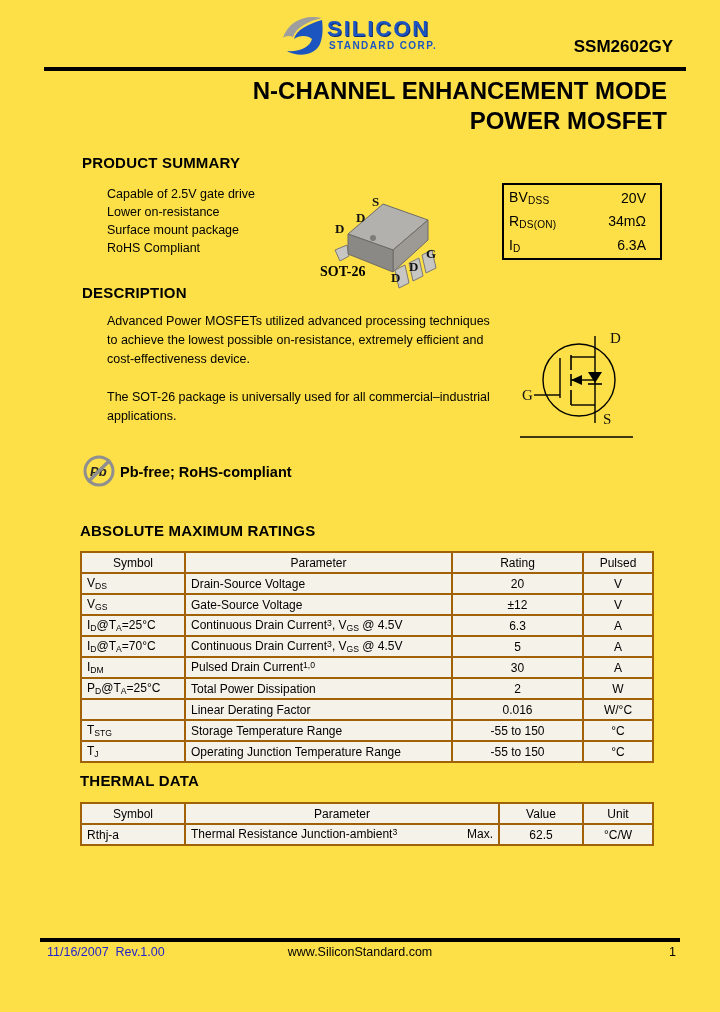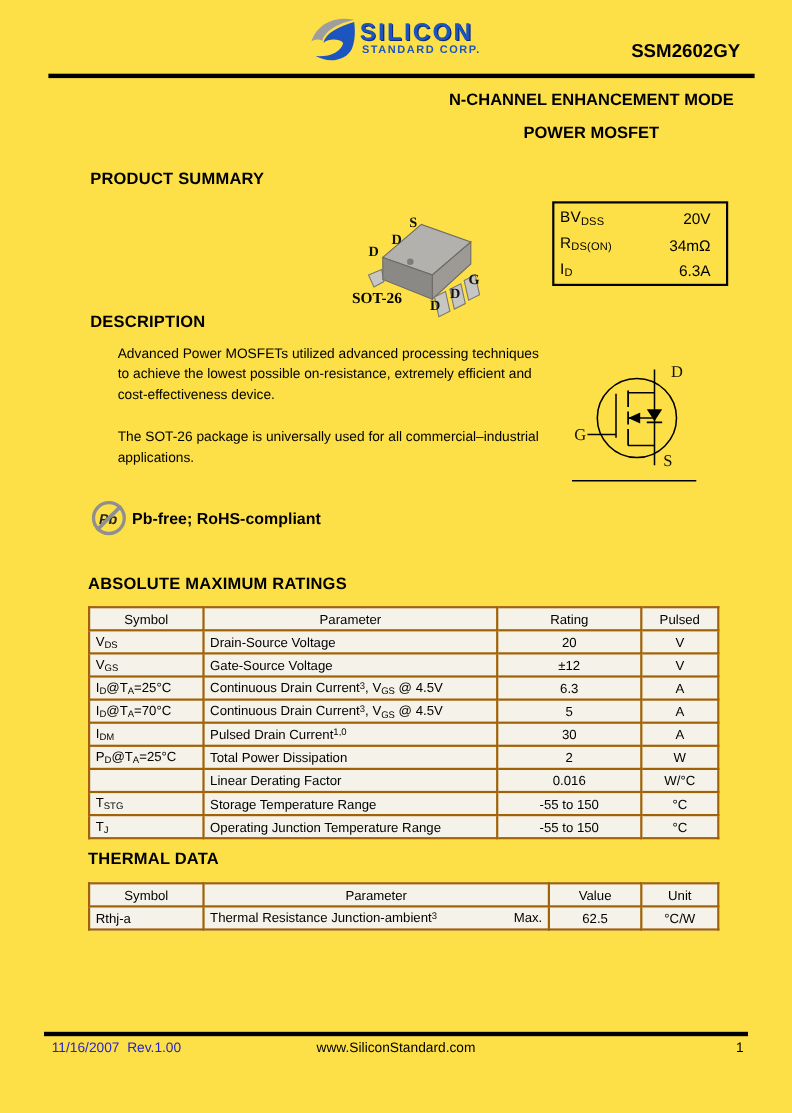--- a/index.html
+++ b/index.html
@@ -7,43 +7,43 @@
         font-family:"Liberation Sans",sans-serif;color:#000;overflow:hidden;}
 
   
   .logo-swoosh{position:absolute;left:281px;top:12px;}
   .logo-name{position:absolute;left:327px;top:16px;font-size:22px;font-weight:bold;
              color:#1d55c0;letter-spacing:2px;text-shadow:1px 1px 0 #0a2a78;}
   .logo-sub{position:absolute;left:329px;top:40px;font-size:10px;font-weight:bold;
             color:#1d55c0;letter-spacing:1.4px;text-align:center;}
   .part-number{position:absolute;right:47px;top:37px;font-size:17px;font-weight:bold;}
   .header-rule{position:absolute;left:44px;top:67px;width:642px;height:4px;background:#000;}
-  .doc-title{position:absolute;right:53px;top:76px;text-align:center;
-             font-size:15px;line-height:30px;font-weight:bold;}
+  .doc-title{position:absolute;right:53px;top:76px;text-align:right;
+             font-size:24px;line-height:30px;font-weight:bold;}
 
   
   .section-heading{position:absolute;font-size:15px;font-weight:bold;letter-spacing:0.2px;}
   .h-ps{left:82px;top:154px;}
   .h-desc{left:82px;top:284px;}
   .h-amr{left:80px;top:522px;}
   .h-th{left:80px;top:772px;}
 
   .ps-items{position:absolute;left:107px;top:185px;font-size:12.5px;line-height:18px;}
 
   
   .pkg-svg{position:absolute;left:323px;top:186px;}
   .pkg-label{position:absolute;left:320px;top:264px;font-family:"Liberation Serif",serif;
              font-weight:bold;font-size:14px;}
   .pin-lbl{font-family:"Liberation Serif",serif;font-weight:bold;font-size:13px;fill:#111;}
 
   
   .spec-box{position:absolute;left:502px;top:183px;width:156px;height:71px;
             border:2px solid #000;display:flex;flex-direction:column;justify-content:space-around;
             padding:1px 0;}
-  .spec-row{display:flex;justify-content:space-between;align-items:flex-end;
+  .spec-row{display:flex;justify-content:space-between;align-items:center;
             padding:0 14px 0 5px;font-size:14px;}
   .spec-row .sym{letter-spacing:0.2px;}
 
   .desc-text{position:absolute;left:107px;top:312px;width:388px;font-size:12.5px;line-height:19px;}
   .desc-text p{margin:0 0 19px 0;}
 
   .mosfet-svg{position:absolute;left:514px;top:326px;}
   .term-lbl{font-family:"Liberation Serif",serif;font-size:15px;fill:#111;}
 
   
@@ -84,20 +84,26 @@
   <div class="logo-sub">STANDARD CORP.</div>
   <div class="part-number">SSM2602GY</div>
   <div class="header-rule"></div>
 
   <div class="doc-title">
     <div>N-CHANNEL ENHANCEMENT MODE</div>
     <div>POWER MOSFET</div>
   </div>
 
   <div class="section-heading h-ps">PRODUCT SUMMARY</div>
+  <div class="ps-items">
+    <div>Capable of 2.5V gate drive</div>
+    <div>Lower on-resistance</div>
+    <div>Surface mount package</div>
+    <div>RoHS Compliant</div>
+  </div>
 
   <svg class="pkg-svg" width="150" height="105" viewBox="0 0 150 105">
 
     <polygon points="12,64 24,59 26,70 17,75" fill="#c8c6c2" stroke="#7a7874" stroke-width="1"></polygon>
 
     <polygon points="25,48 60,18 105,34 70,64" fill="#b3b1ad" stroke="#6d6b67" stroke-width="1"></polygon>
     <polygon points="70,64 105,34 105,54 70,86" fill="#9d9a96" stroke="#6d6b67" stroke-width="1"></polygon>
     <polygon points="25,48 70,64 70,86 25,68" fill="#8b8985" stroke="#6d6b67" stroke-width="1"></polygon>
 
     <circle cx="50" cy="52" r="3" fill="#7e7c78"></circle>

